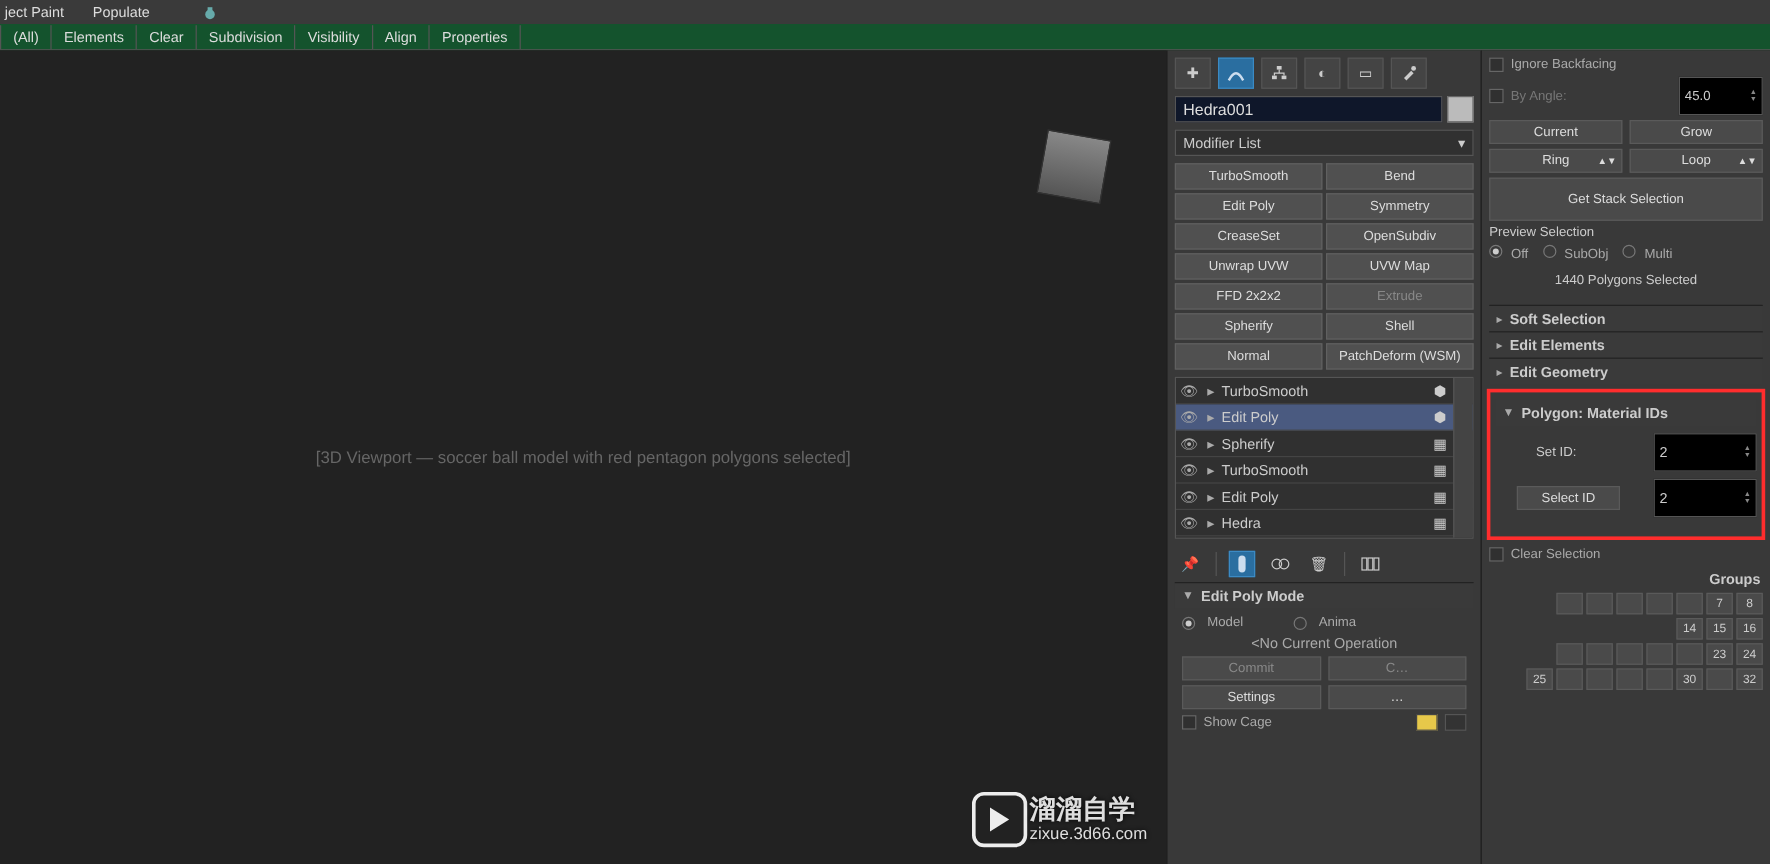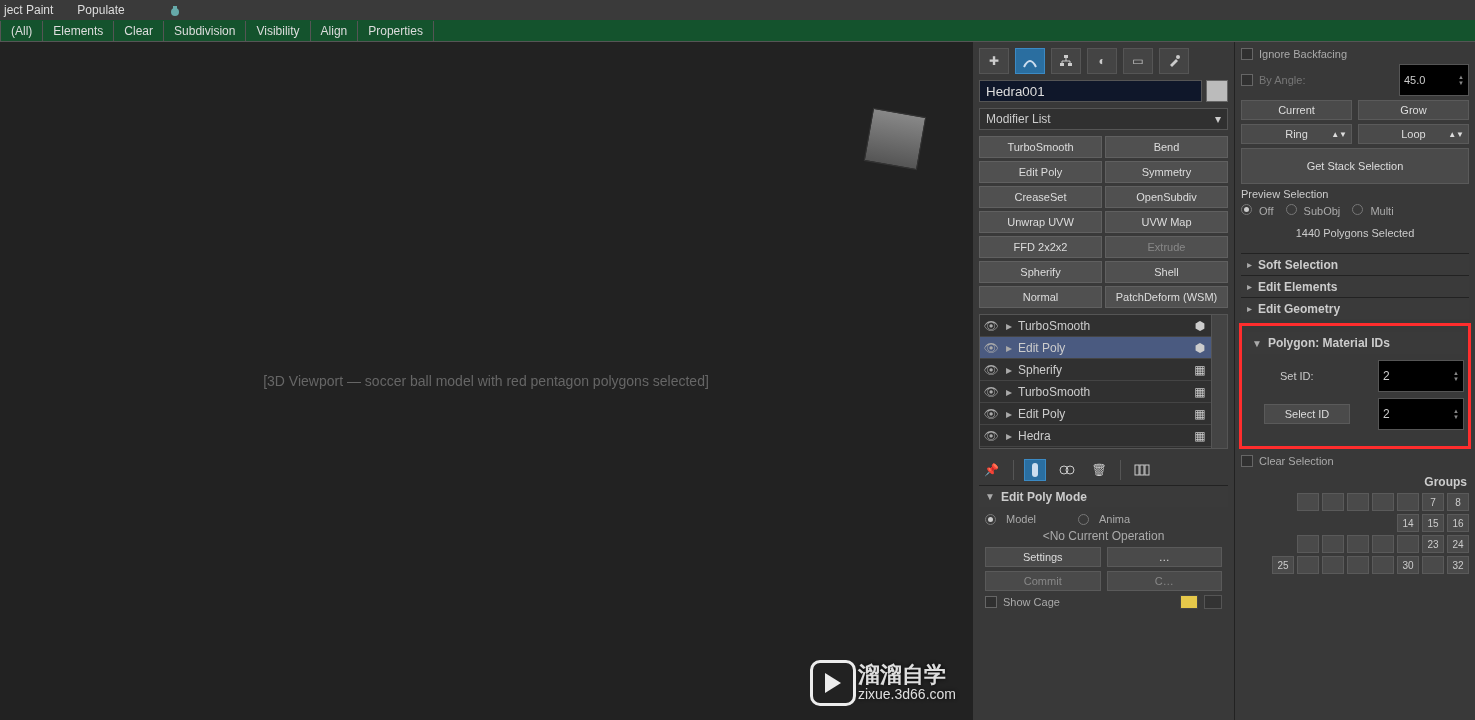--- a/index.html
+++ b/index.html
@@ -225,26 +225,26 @@
     <div class="rollout-body">
       <div class="check-row">
         <span class="radio on"></span>
         <span>Model</span>
         <span style="width:30px;"></span>
         <span class="radio"></span>
         <span>Anima</span>
       </div>
       <div style="text-align:center;color:#aaa;margin:4px 0;">&lt;No Current Operation</div>
       <div class="btn-pair">
+        <div class="btn-half dim" style="color:#888">Commit</div>
+        <div class="btn-half dim" style="color:#888">C…</div>
+      </div>
+      <div class="btn-pair">
         <div class="btn-half">Settings</div>
         <div class="btn-half">…</div>
-      </div>
-      <div class="btn-pair">
-        <div class="btn-half dim" style="color:#888">Commit</div>
-        <div class="btn-half dim" style="color:#888">C…</div>
       </div>
       <div class="check-row">
         <span class="chk"></span>
         <span>Show Cage</span>
         <span style="flex:1"></span>
         <span style="width:18px;height:14px;background:#e6c84a;border:1px solid #444;"></span>
         <span style="width:18px;height:14px;background:#333;border:1px solid #555;"></span>
       </div>
     </div>
   </div>

